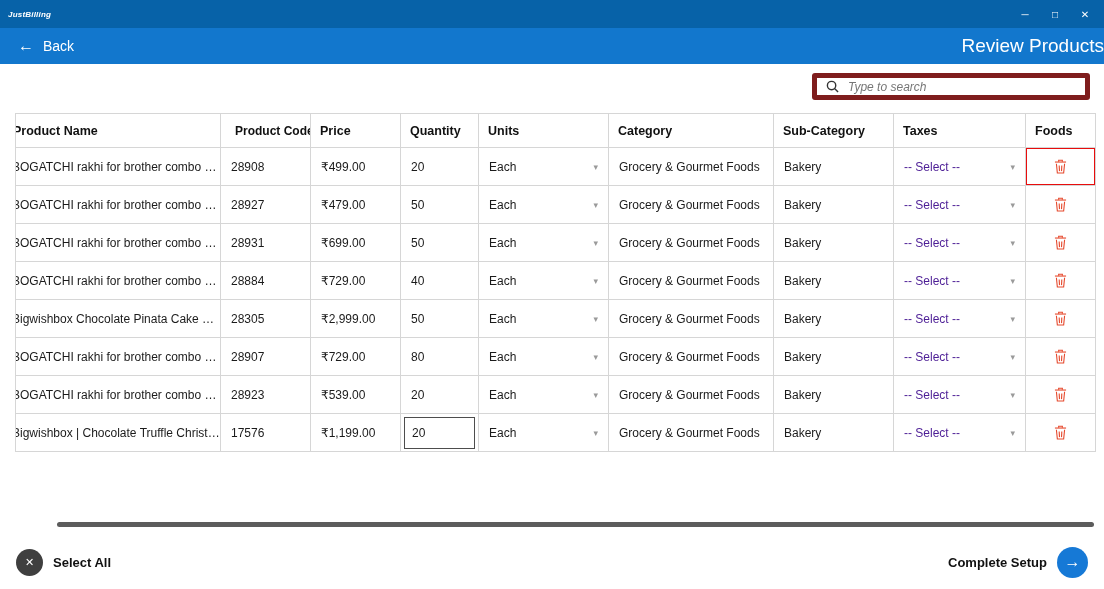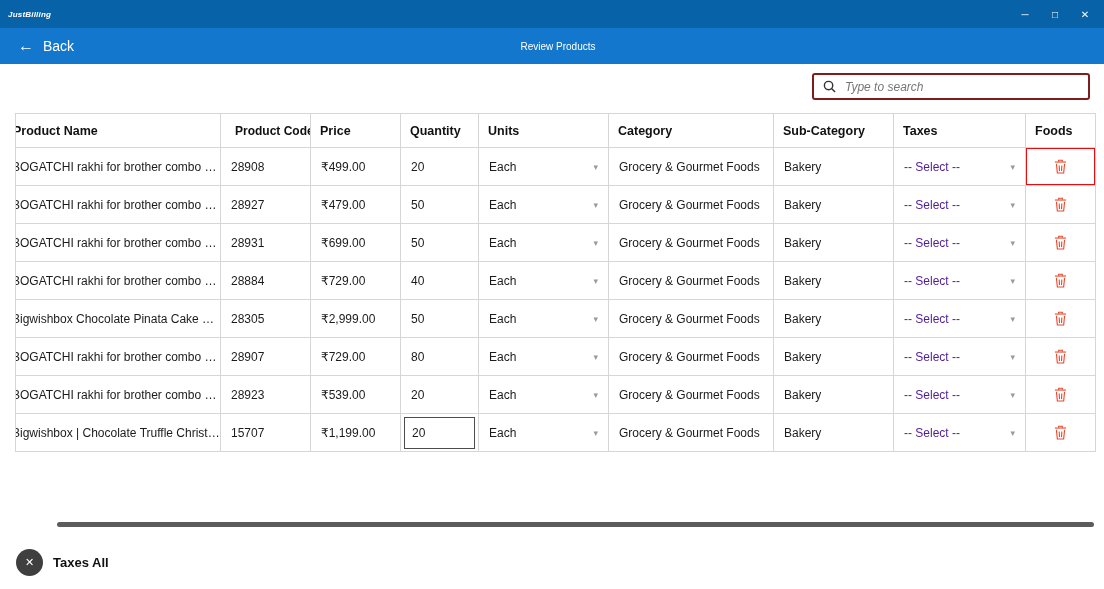--- a/index.html
+++ b/index.html
@@ -25,26 +25,26 @@
     font-size: 10px; cursor: default;
   }
 
   
   .appbar {
     height: 36px; background: #1277cd; color: #fff;
     display: flex; align-items: center; position: relative;
   }
   .back-btn { display: flex; align-items: center; gap: 9px; margin-left: 18px; font-size: 14px; z-index: 1; cursor: default; }
   .back-arrow { font-size: 16px; }
-  .page-title { position: absolute; left: 12px; right: 0; text-align: center; font-size: 10px; }
+  .page-title { position: absolute; left: 12px; right: 0; text-align: right; font-size: 19px; }
 
   
   .search-row { display: flex; justify-content: flex-end; padding: 9px 14px 0 0; }
   .search-box {
-    width: 278px; height: 27px; border: 2px solid #7f1d1d; border-radius: 3px;
+    width: 278px; height: 27px; border: 5px solid #7f1d1d; border-radius: 3px;
     display: flex; align-items: center; gap: 9px; padding: 0 9px; background: #fff;
   }
   .search-box input {
     border: none; outline: none; flex: 1; background: transparent;
     font-family: inherit; font-size: 12px; font-style: italic; color: #555;
   }
   .search-box input::placeholder { font-style: italic; color: #767676; }
 
   
   table {
@@ -403,21 +403,21 @@
         <path d="M2.6 5 L3.6 15 H10.4 L11.4 5"></path>
         <line x1="5.6" y1="7" x2="5.9" y2="13"></line>
         <line x1="8.4" y1="7" x2="8.1" y2="13"></line>
       </svg>
     </td>
   </tr>
       <tr>
     <td class="col-name">
           <span class="clip">Bigwishbox | Chocolate Truffle Christm...</span>
         </td>
-    <td class="col-code">15707</td>
+    <td class="col-code">17576</td>
     <td class="col-price">₹1,199.00</td>
     <td class="col-qty qty-focused">
           <div class="qty-inner">20</div>
         </td>
     <td class="col-units dropdown-cell">
       <div class="dd-wrap">
         <span>Each</span>
         <span class="chev">▾</span>
       </div>
     </td>
@@ -440,15 +440,19 @@
     </td>
   </tr>
     </tbody>
 </table>
 
 <div class="hscrollbar"></div>
 
 <div class="footer">
   <div class="footer-btn">
     <span class="circle-x">✕</span>
-    <span class="footer-label">Taxes All</span>
+    <span class="footer-label">Select All</span>
+  </div>
+  <div class="footer-btn">
+    <span class="footer-label">Complete Setup</span>
+    <span class="circle-arrow">→</span>
   </div>
 </div>
 
 </body></html>

